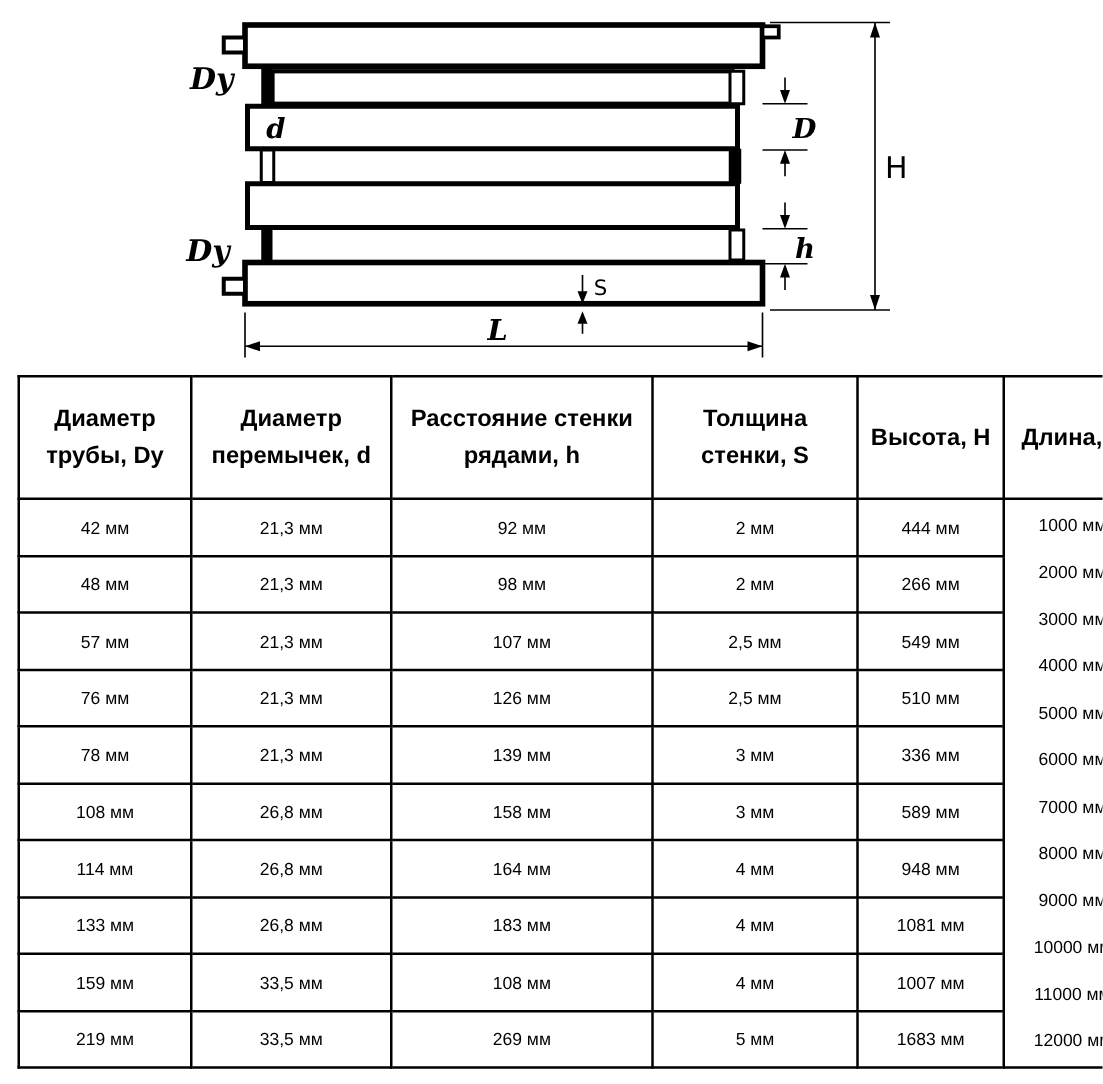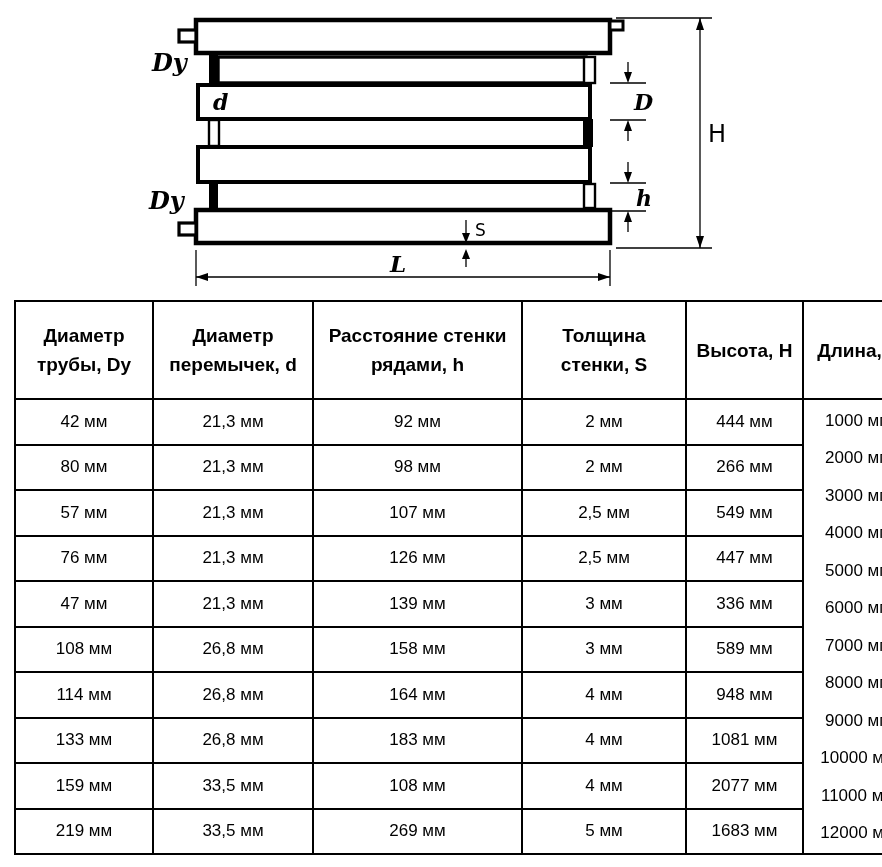--- a/index.html
+++ b/index.html
@@ -9,21 +9,21 @@
   .thin-conn{fill:#ffffff;stroke:#000000;stroke-width:2.4;}
   .thick-conn{fill:#000000;stroke:none;}
   .dim{stroke:#000000;stroke-width:1.3;fill:none;}
   .arr{fill:#000000;stroke:none;}
   .lbl-serif{font-family:"DejaVu Serif","Liberation Serif",serif;font-style:italic;font-weight:bold;fill:#000;}
   .lbl-sans{font-family:"DejaVu Sans","Liberation Sans",sans-serif;fill:#000;}
   table.spec{border-collapse:collapse;table-layout:fixed;margin:8px 0 0 14px;width:854px;}
   .spec th,.spec td{border:2px solid #000;text-align:center;vertical-align:middle;background:#fff;}
   .spec th{font-weight:bold;font-size:19px;height:96px;padding:0 3px;}
   .spec th div{line-height:29px;}
-  .spec td{font-size:17px;height:43.5px;padding:0 2px;}
+  .spec td{font-size:14px;height:43.5px;padding:0 2px;}
   .spec td.len{padding:0;}
   .spec td.len div{line-height:37.5px;}
   .c0{width:130px}.c1{width:152px}.c2{width:201px}.c3{width:156px}.c4{width:109px}.c5{width:102px}
 </style>
 </head>
 <body>
 
 <div>
 
   <svg class="diagram" width="882" height="292" viewBox="0 0 882 292" xmlns="http://www.w3.org/2000/svg">
@@ -145,42 +145,42 @@
             <div>6000 мм</div>
             <div>7000 мм</div>
             <div>8000 мм</div>
             <div>9000 мм</div>
             <div>10000 мм</div>
             <div>11000 мм</div>
             <div>12000 мм</div>
           </td>
         </tr>
         <tr>
-          <td>80 мм</td>
+          <td>48 мм</td>
           <td>21,3 мм</td>
           <td>98 мм</td>
           <td>2 мм</td>
           <td>266 мм</td>
         </tr>
         <tr>
           <td>57 мм</td>
           <td>21,3 мм</td>
           <td>107 мм</td>
           <td>2,5 мм</td>
           <td>549 мм</td>
         </tr>
         <tr>
           <td>76 мм</td>
           <td>21,3 мм</td>
           <td>126 мм</td>
           <td>2,5 мм</td>
-          <td>447 мм</td>
-        </tr>
-        <tr>
-          <td>47 мм</td>
+          <td>510 мм</td>
+        </tr>
+        <tr>
+          <td>78 мм</td>
           <td>21,3 мм</td>
           <td>139 мм</td>
           <td>3 мм</td>
           <td>336 мм</td>
         </tr>
         <tr>
           <td>108 мм</td>
           <td>26,8 мм</td>
           <td>158 мм</td>
           <td>3 мм</td>
@@ -198,21 +198,21 @@
           <td>26,8 мм</td>
           <td>183 мм</td>
           <td>4 мм</td>
           <td>1081 мм</td>
         </tr>
         <tr>
           <td>159 мм</td>
           <td>33,5 мм</td>
           <td>108 мм</td>
           <td>4 мм</td>
-          <td>2077 мм</td>
+          <td>1007 мм</td>
         </tr>
         <tr>
           <td>219 мм</td>
           <td>33,5 мм</td>
           <td>269 мм</td>
           <td>5 мм</td>
           <td>1683 мм</td>
         </tr>
       </tbody>
   </table>

